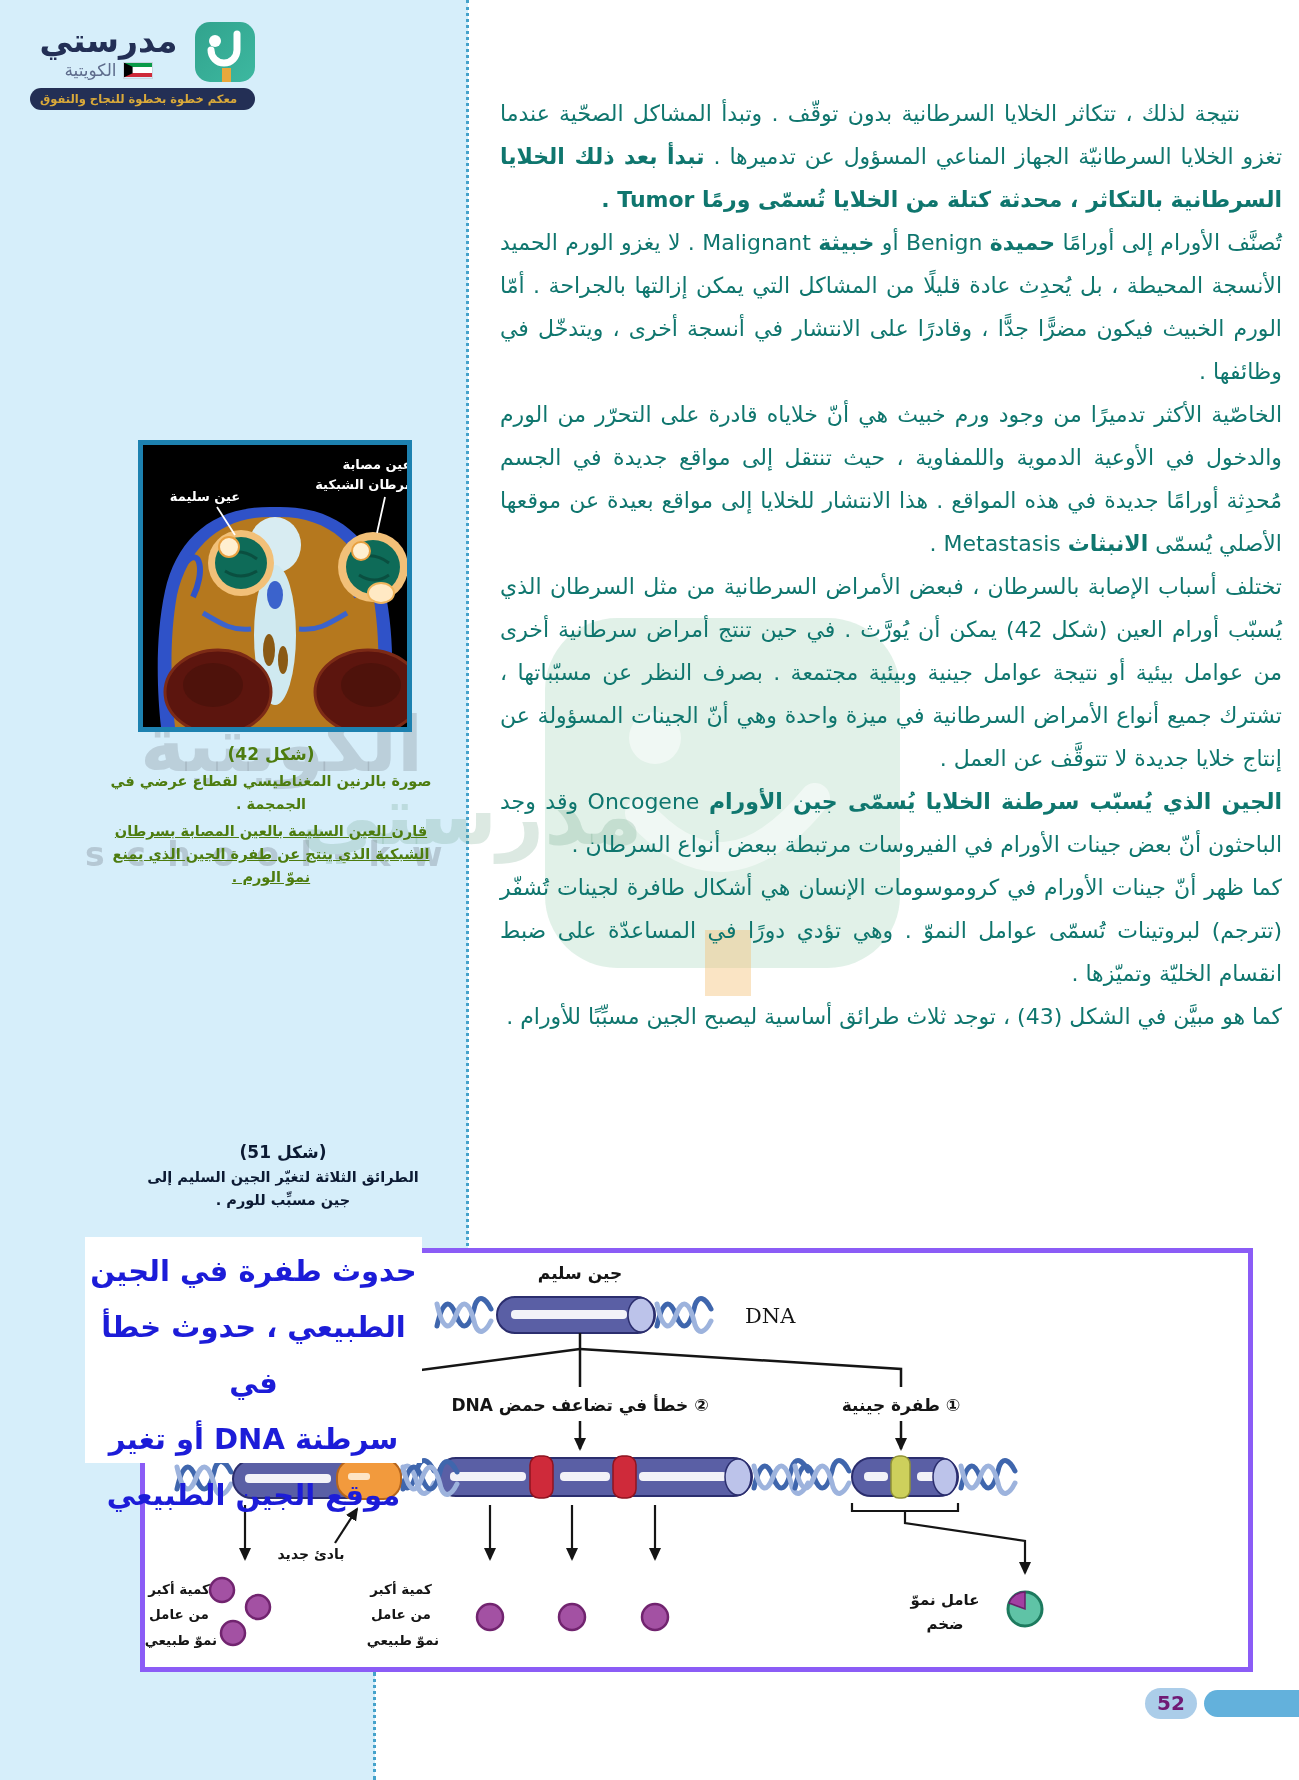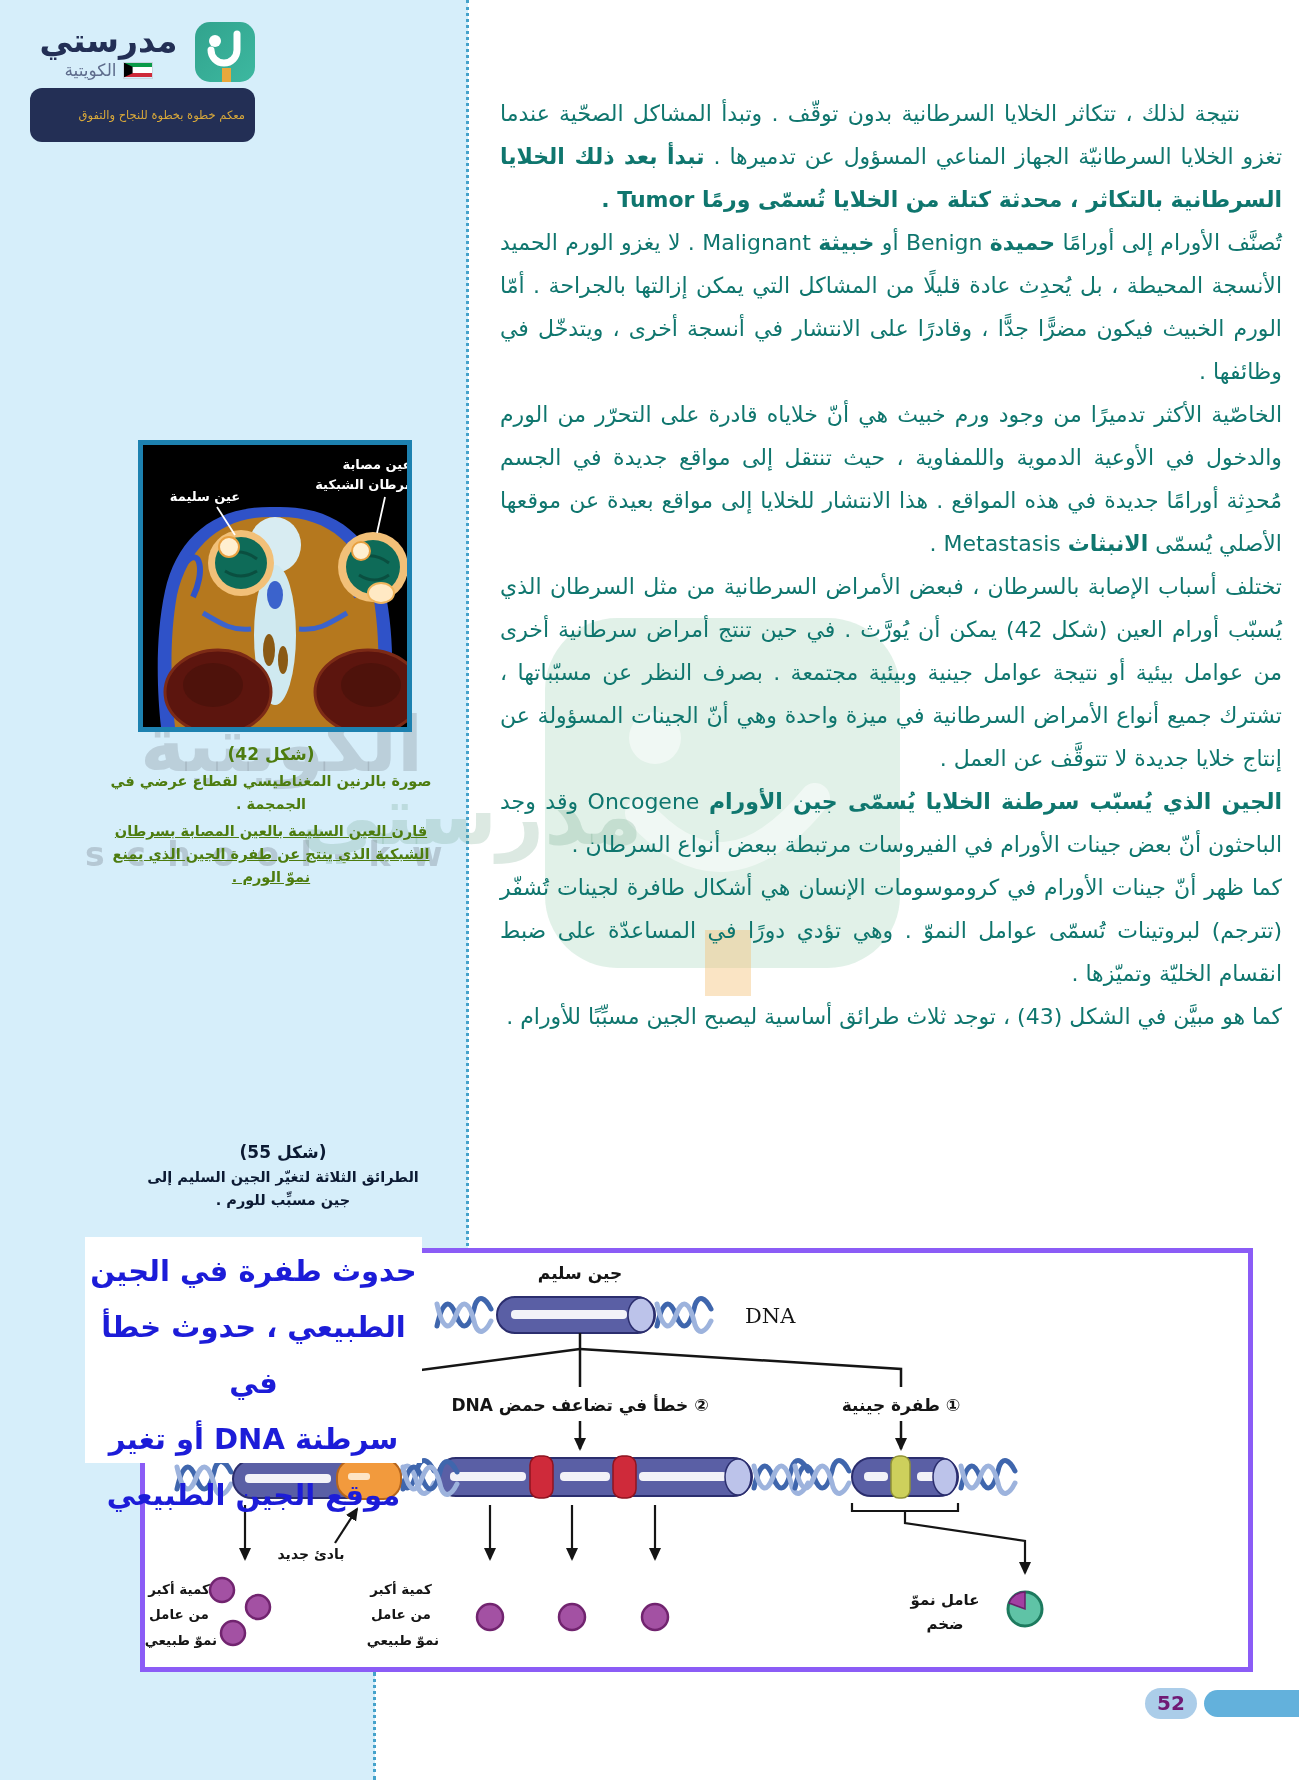--- a/index.html
+++ b/index.html
@@ -20,21 +20,21 @@
   .logo-icon svg{position:absolute;left:0;top:0;}
   .logo-texts{text-align:center;direction:rtl;flex:1;}
   .logo-title{font-size:33px;font-weight:bold;color:#232f55;line-height:34px;}
   .logo-sub{display:flex;flex-direction:row;justify-content:center;align-items:center;gap:6px;margin-top:2px;}
   .logo-subtitle{font-size:17px;color:#5e6c8c;}
   .flag{width:30px;height:17px;position:relative;border:1px solid #c7d4df;box-sizing:border-box;}
   .flag .g{position:absolute;left:0;top:0;width:100%;height:33%;background:#0a9a48;}
   .flag .w{position:absolute;left:0;top:33%;width:100%;height:34%;background:#fff;}
   .flag .r{position:absolute;left:0;top:67%;width:100%;height:33%;background:#ce2939;}
   .flag .b{position:absolute;left:0;top:0;width:9px;height:100%;background:#000;clip-path:polygon(0 0,100% 28%,100% 72%,0 100%);}
-  .logo-slogan{margin-top:6px;background:#232f55;border-radius:12px;padding:20px 10px;color:#d9a93a;font-size:11.5px;font-weight:normal;text-align:right;direction:rtl;}
+  .logo-slogan{margin-top:6px;background:#232f55;border-radius:12px;padding:4px 10px;color:#d9a93a;font-size:11.5px;font-weight:bold;text-align:left;direction:rtl;}
 
   
   .wm{position:absolute;z-index:1;pointer-events:none;}
   .wm-icon{left:545px;top:618px;width:355px;height:350px;border-radius:72px;background:rgba(140,200,165,.26);}
   .wm-tab{left:705px;top:930px;width:46px;height:66px;background:rgba(245,195,125,.45);}
   .wm-ar1{left:140px;top:700px;font-size:76px;font-weight:bold;color:rgba(125,135,145,.30);direction:rtl;}
   .wm-ar2{left:300px;top:768px;font-size:82px;font-weight:bold;color:rgba(95,155,125,.22);direction:rtl;}
   .wm-latin{left:85px;top:835px;font-size:33px;color:rgba(130,140,150,.38);letter-spacing:5px;font-weight:bold;}
 
   
@@ -172,21 +172,21 @@
   </svg>
 </div>
 
 <div class="fig42-caption">
   <div class="cap-title">(شكل 42)</div>
   <div class="cap-body">صورة بالرنين المغناطيسي لقطاع عرضي في الجمجمة .</div>
   <div class="cap-body">قارن العين السليمة بالعين المصابة بسرطان الشبكية الذي ينتج عن طفرة الجين الذي يمنع نموّ الورم .</div>
 </div>
 
 <div class="fig43-caption">
-  <div class="cap-title">(شكل 55)</div>
+  <div class="cap-title">(شكل 51)</div>
   <div class="cap-body">الطرائق الثلاثة لتغيّر الجين السليم إلى جين مسبِّب للورم .</div>
 </div>
 
 <div class="diagram">
   <svg width="1103" height="414" viewBox="0 0 1103 414">
     <defs>
       <marker id="arr" markerUnits="userSpaceOnUse" markerWidth="16" markerHeight="16" refX="11" refY="6" orient="auto">
         <path d="M0,0 L13,6 L0,12 Z" fill="#151515"></path>
       </marker>
       <g id="hx">

